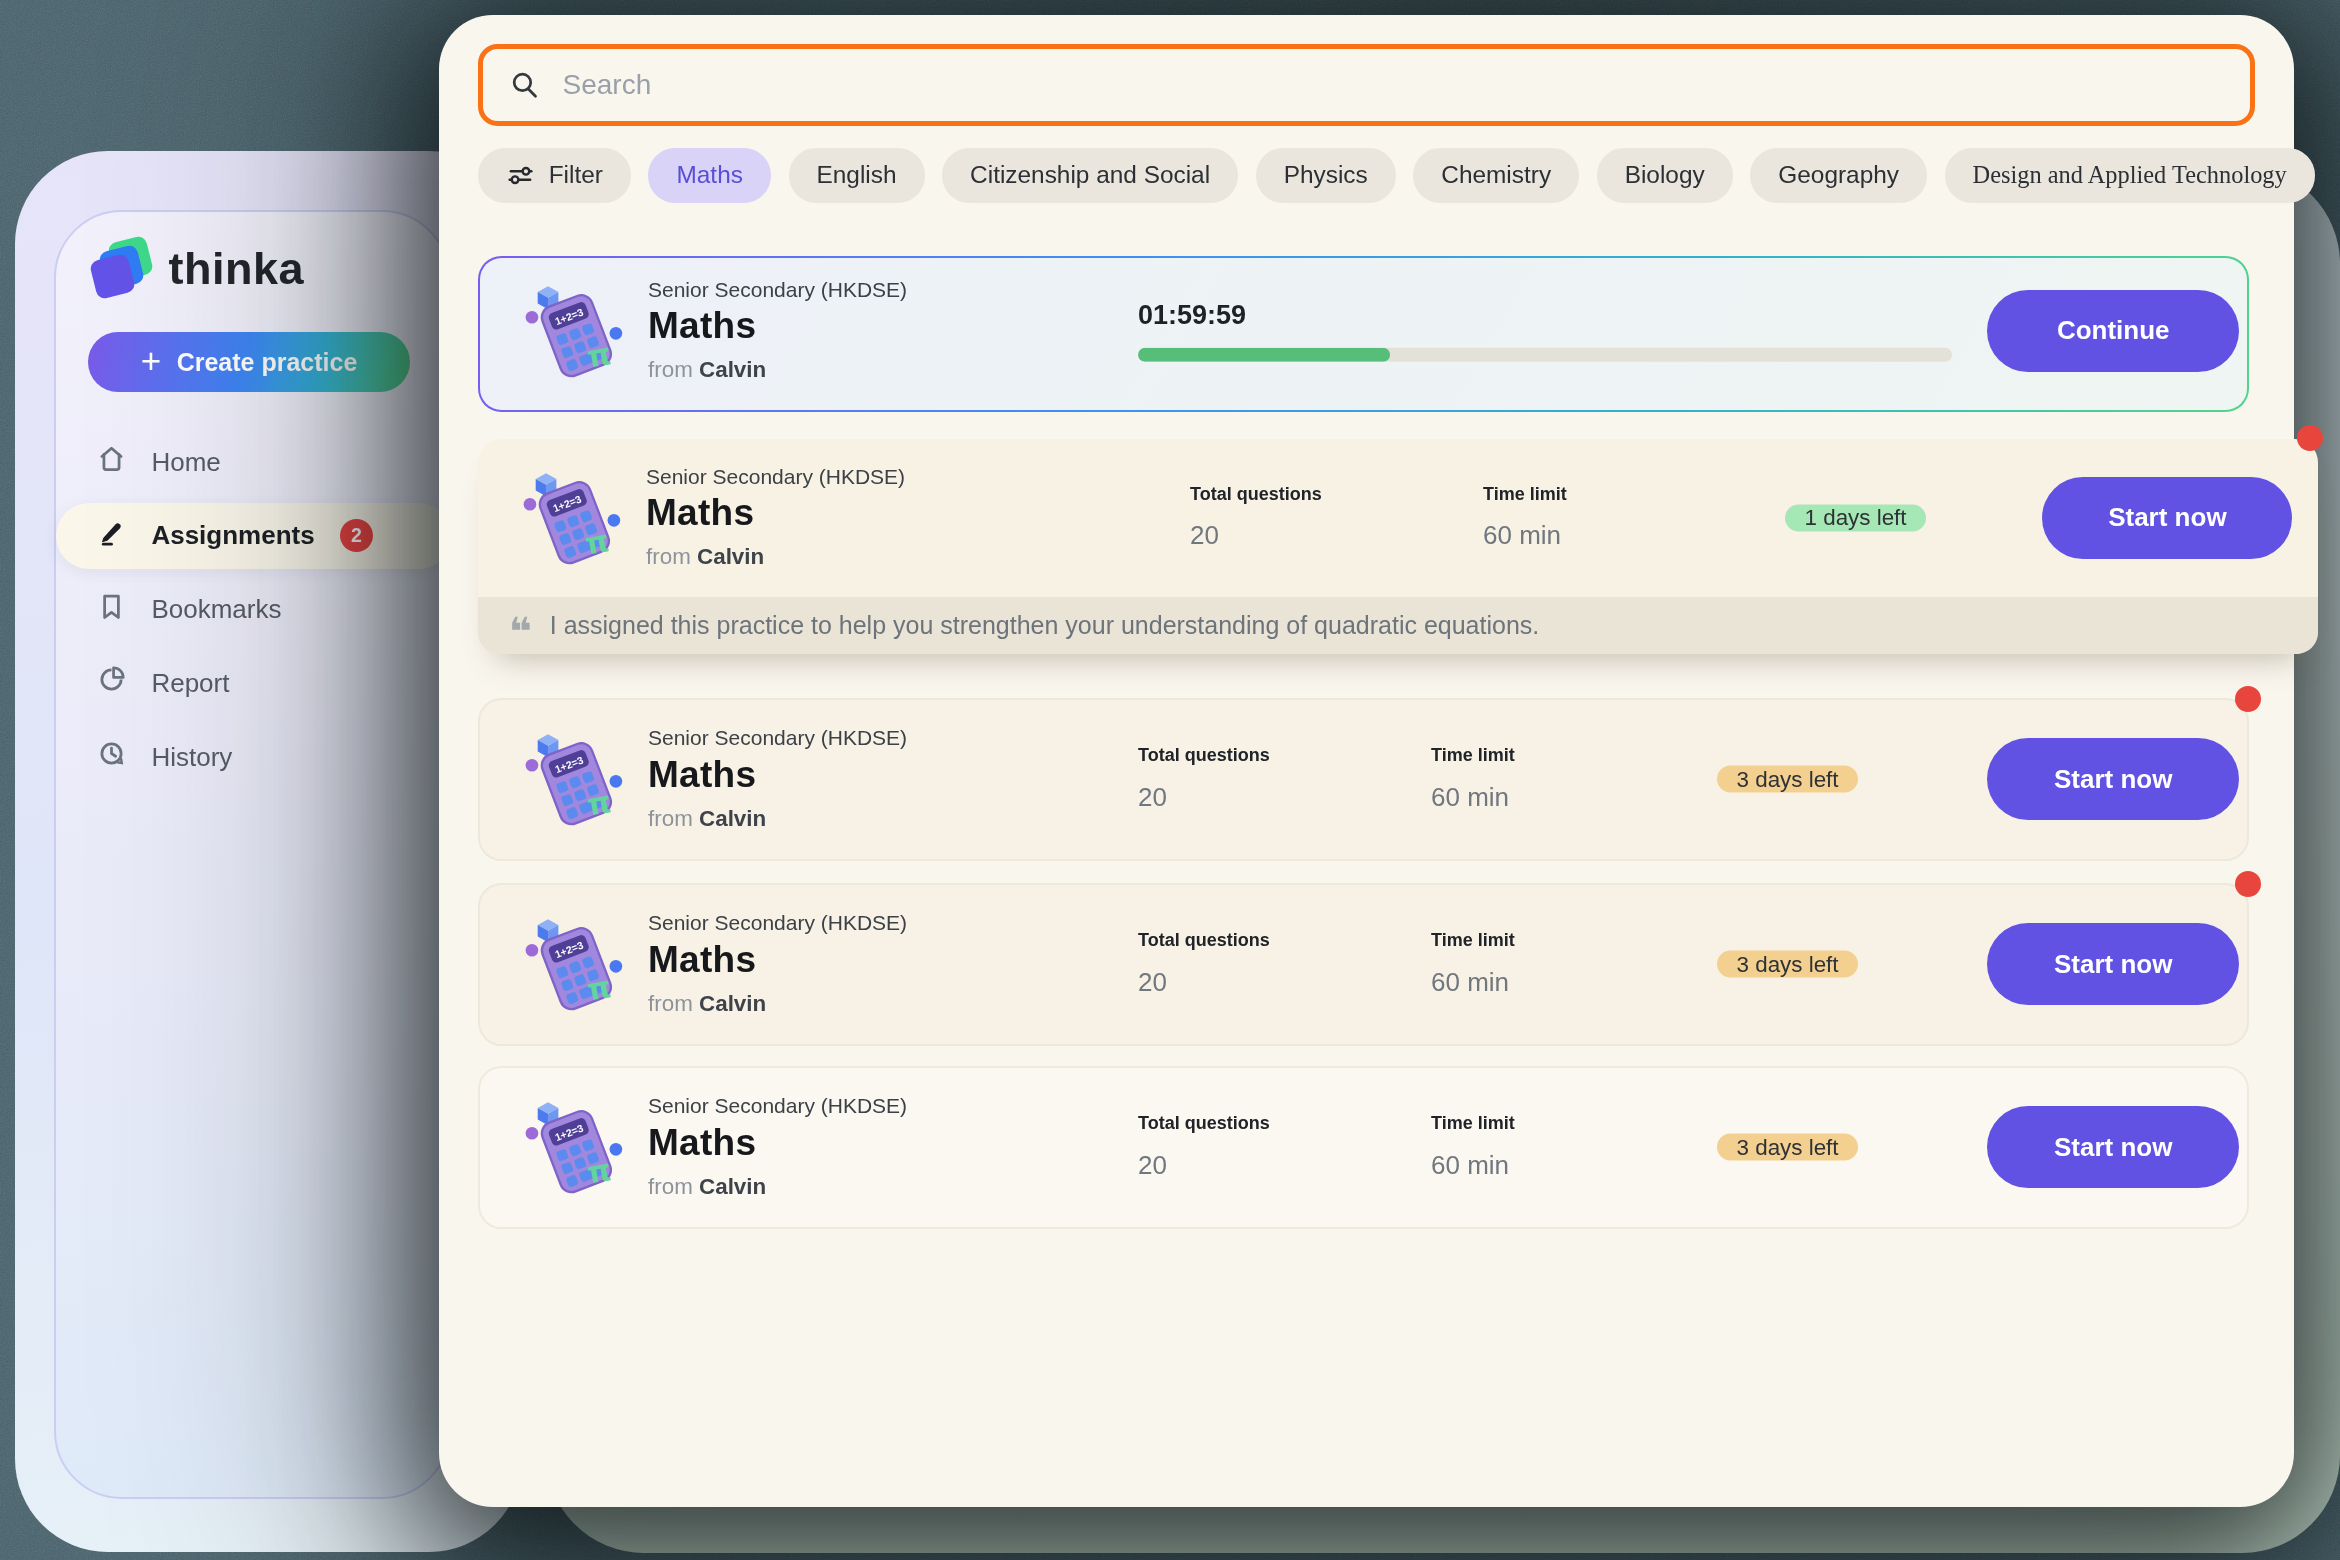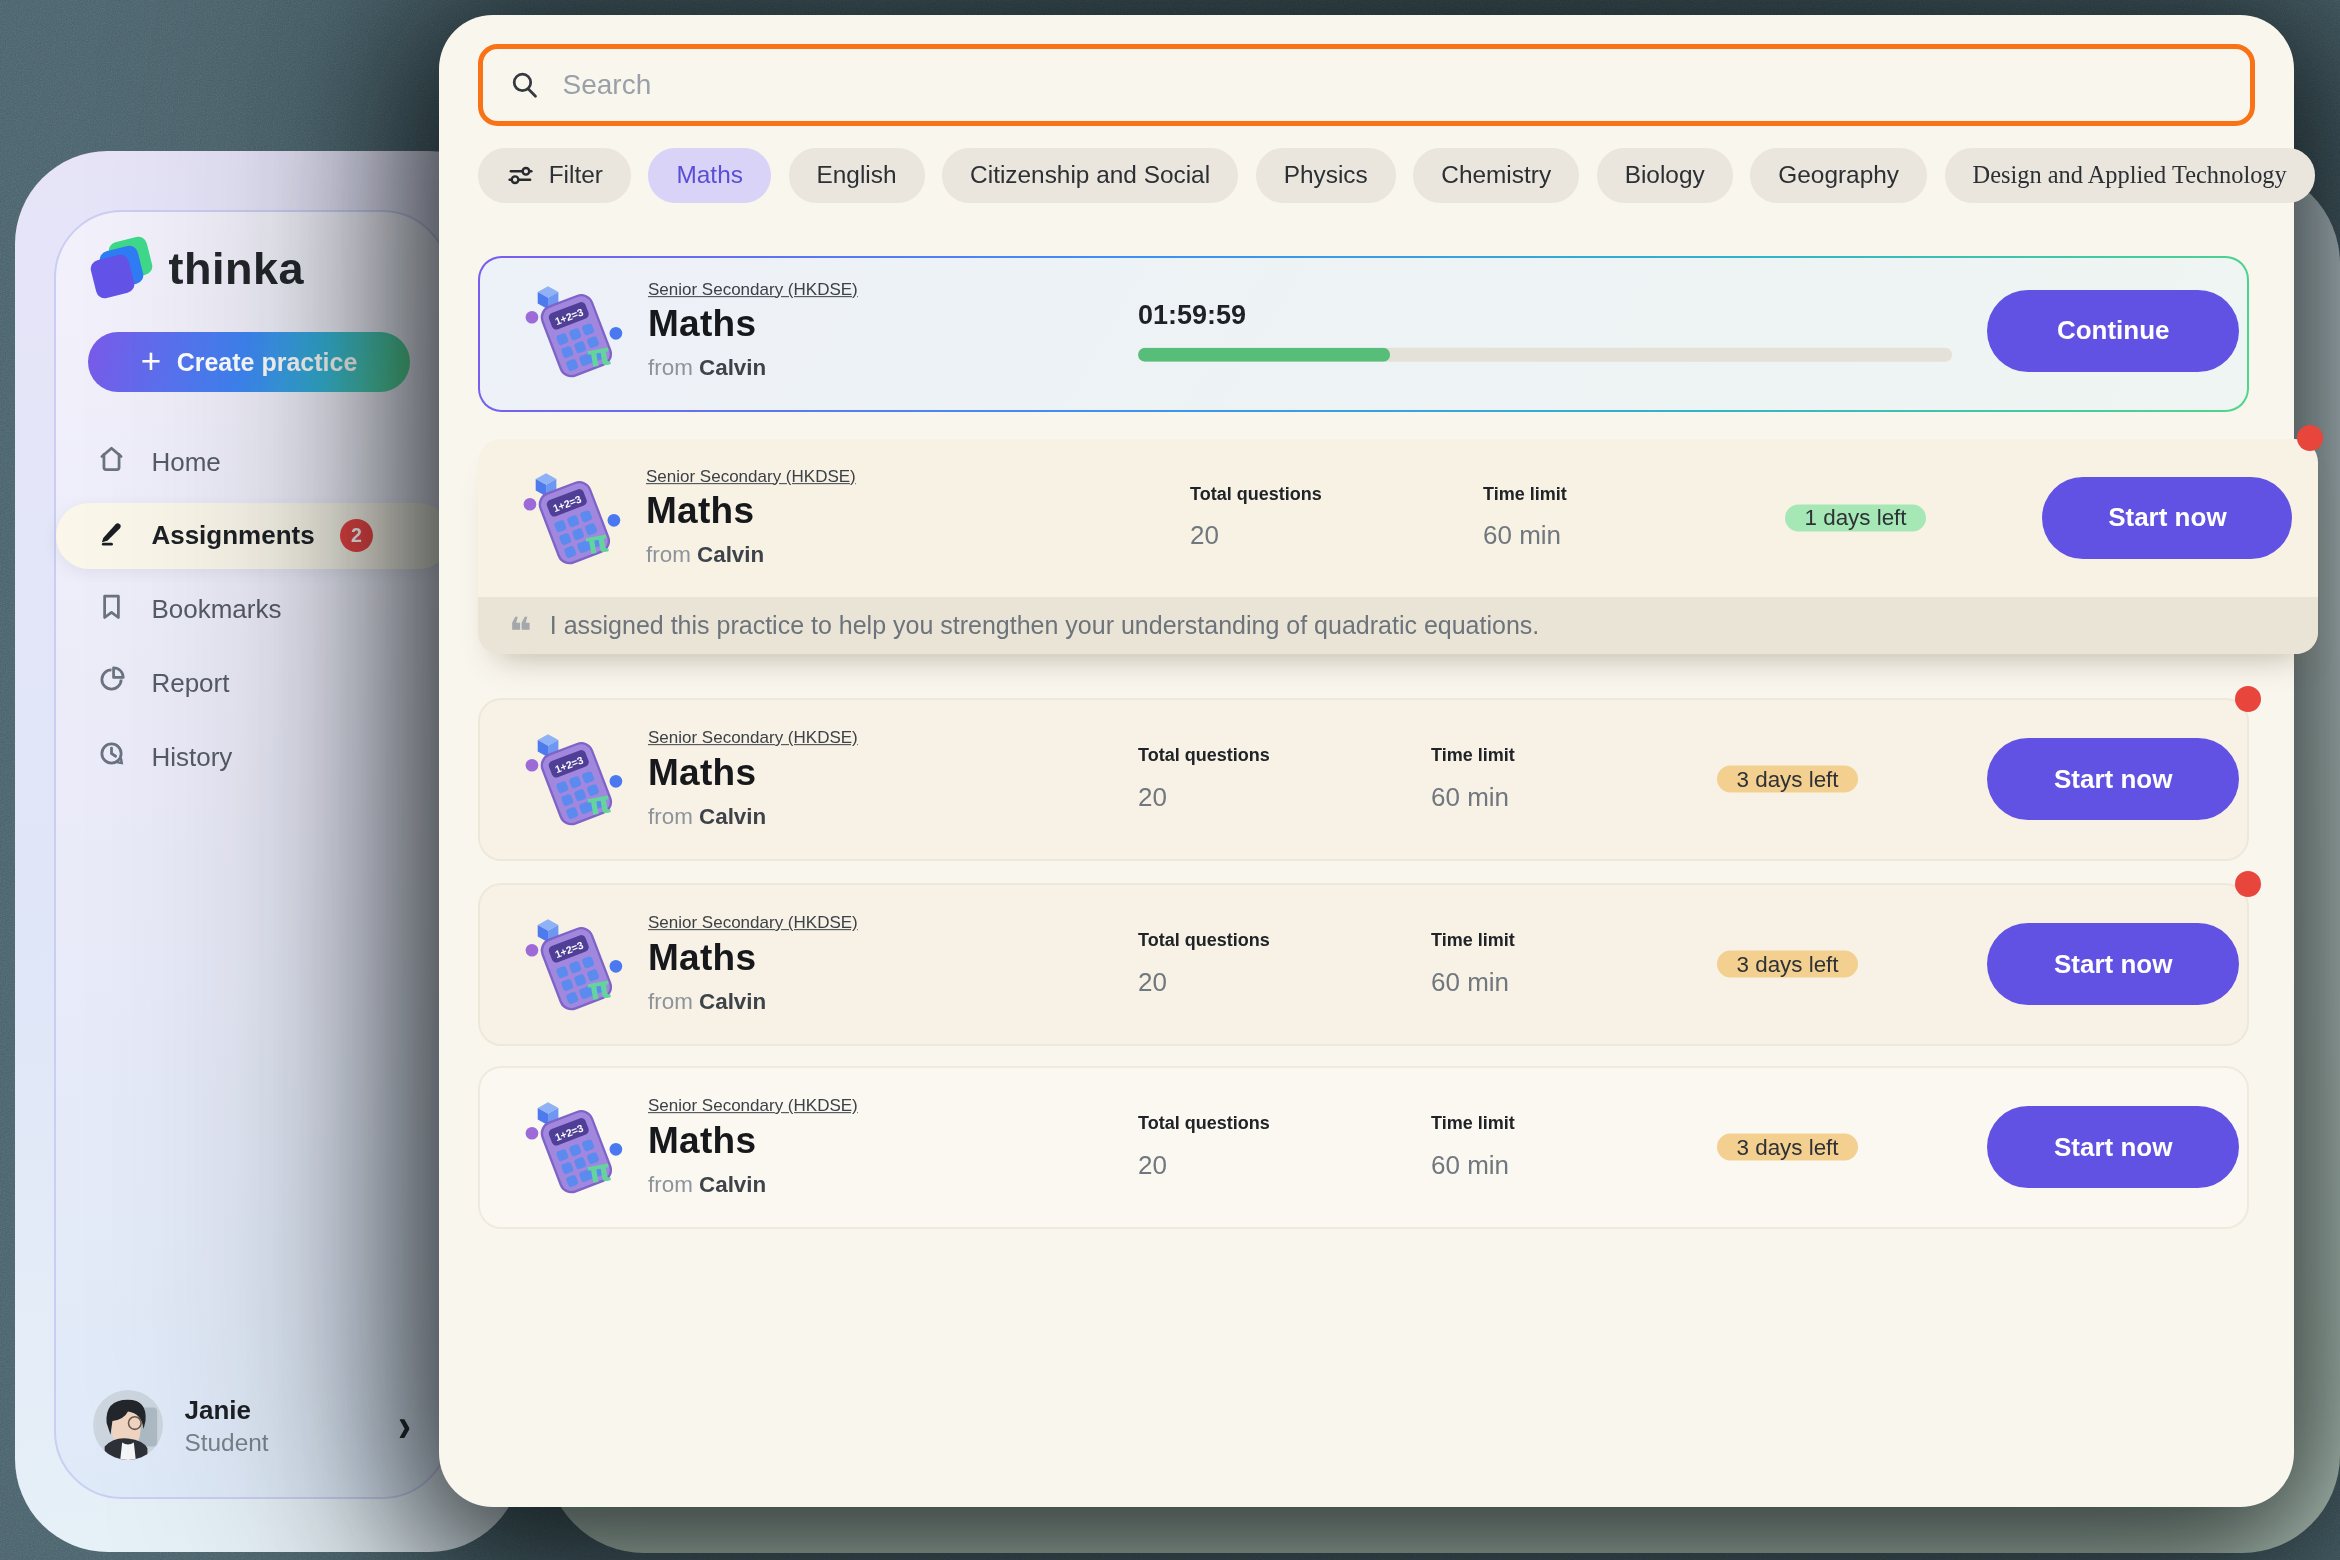--- a/index.html
+++ b/index.html
@@ -61,21 +61,21 @@
       linear-gradient(110deg,#7b5cf0 0%,#3f8ef7 35%,#30b4c9 70%,#52d58b 100%) border-box;}
   .card-2{top:424px;height:215px;right:-24.4px;background:#f8f2e5;box-shadow:0 21.5px 33px -19.5px rgba(110,100,70,.45);}
   .card-3{top:683px;height:159px;background:#f8f2e6;border:2px solid #eee8da;}
   .card-4{top:868px;height:159px;background:#f8f2e6;border:2px solid #eee8da;}
   .card-5{top:1051px;height:159px;background:#fbf8f1;border:2px solid #efeadd;}
   .card-main{position:relative;height:159px;}
   .card-1 .card-main{height:146px;}
   .card-2 .card-main{height:158px;}
   .calc{position:absolute;left:37px;top:50%;transform:translateY(-50%);width:115px;height:115px;}
   .cinfo{position:absolute;left:168px;top:50%;transform:translateY(-50%);}
-  .eyebrow{font-size:17px;color:#3c4147;margin-bottom:3.9px;text-decoration:underline;}
+  .eyebrow{font-size:21px;color:#3c4147;margin-bottom:3.9px;}
   .ctitle{font-size:37px;font-weight:800;color:#16181b;letter-spacing:0.3px;}
   .cfrom{font-size:22.4px;color:#8d939b;margin-top:9.8px;}
   .cfrom b{color:#3e434a;font-weight:700;}
   .col{position:absolute;top:50%;transform:translateY(-50%);}
   .col-q{left:658px;}  .col-t{left:951px;}
   .card-2 .col-q{left:712px;} .card-2 .col-t{left:1005px;}
   .col-h{font-size:18px;font-weight:700;color:#202428;margin-bottom:15.6px;}
   .col-v{font-size:26px;color:#70777e;}
   .dbadge{position:absolute;top:50%;transform:translateY(-50%);left:1237px;height:27px;border-radius:13.7px;
     padding:0 19.5px;display:flex;align-items:center;font-size:22.4px;color:#2e3236;}
@@ -156,38 +156,20 @@
         </div>
         <div class="nav-item">
           <div><svg viewBox="0 0 48 48" fill="none" stroke="#6b7280" stroke-width="4" stroke-linecap="round" width="33">
               <circle cx="24" cy="24" r="14"></circle>
               <path d="M24 16 V24 L30 28"></path>
               <path d="M33 37 l6 1 l-1-6" stroke-width="3.4"></path>
             </svg></div>
           <div style="display: inline;">History</div>
         </div>
       </div>
-    <div class="profile">
-      <span class="avatar">
-        <svg viewBox="0 0 72 72" width="70" height="70">
-          <rect width="72" height="72" fill="#cdd6de"></rect>
-          <rect x="40" y="18" width="26" height="40" rx="4" fill="#aebac4"></rect>
-          <path d="M18 30 q0-18 18-16 q16 2 14 20 l-2 14 q-2 10-13 10 q-12 0-15-12 Z" fill="#f0d6c2"></path>
-          <path d="M14 34 q-2-24 22-24 q20 0 18 22 l-2 8 q-2-16-16-18 q-4 8-16 10 l-2 14 Z" fill="#23262b"></path>
-          <path d="M12 58 q10-10 24-8 q16 2 20 10 l0 12 l-44 0 Z" fill="#2e3238"></path>
-          <path d="M30 54 q6 4 12 0 l2 18 l-16 0 Z" fill="#f5f6f8"></path>
-          <circle cx="43" cy="34" r="6.5" fill="none" stroke="#6b5a4e" stroke-width="1.6"></circle>
-        </svg>
-      </span>
-      <span>
-        <div class="p-name">Janie</div>
-        <div class="p-role">Student</div>
-      </span>
-      <span class="p-chev">›</span>
-    </div>
   </div>
 
   <div class="panel">
     <div class="searchbar">
       <svg viewBox="0 0 48 48" fill="none" stroke="#33393f" stroke-width="4">
         <circle cx="21" cy="21" r="12"></circle>
           <path d="M30 31 L40 41" stroke-linecap="round"></path>
       </svg>
       <input type="text" placeholder="Search" style="">
     </div>

